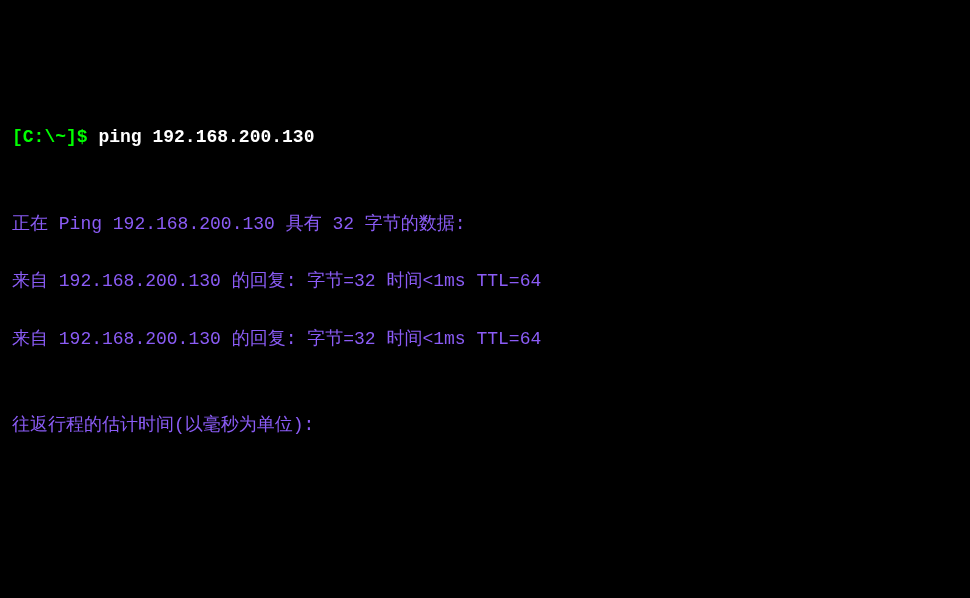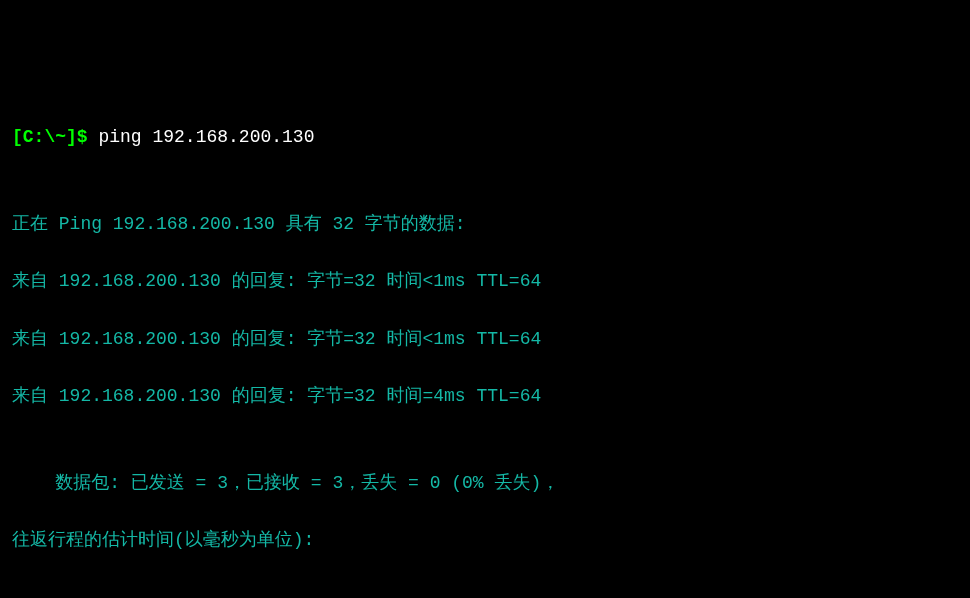--- a/index.html
+++ b/index.html
@@ -18,41 +18,40 @@
       height: 598px;
       overflow: hidden;
       white-space: pre;
     }
     .prompt-bracket {
       color: #00ff00;
       font-weight: bold;
     }
     .command {
       color: #ffffff;
+      font-weight: bold;
     }
     .output {
-      color: #14b8a6;
+      color: #8b5cf6;
     }
     .terminal-line {
       display: block;
     }
   </style>
 </head>
 <body>
 
 
 
 <div><span class="terminal-line"><span class="prompt-bracket">[C:\~]$</span> <span class="command">ping 192.168.200.130</span></span>
 <span class="terminal-line output"></span>
 <span class="terminal-line output">正在 Ping 192.168.200.130 具有 32 字节的数据:</span>
 <span class="terminal-line output">来自 192.168.200.130 的回复: 字节=32 时间&lt;1ms TTL=64</span>
 <span class="terminal-line output">来自 192.168.200.130 的回复: 字节=32 时间&lt;1ms TTL=64</span>
-<span class="terminal-line output">来自 192.168.200.130 的回复: 字节=32 时间=4ms TTL=64</span>
 <span class="terminal-line output"></span>
-<span class="terminal-line output">    数据包: 已发送 = 3，已接收 = 3，丢失 = 0 (0% 丢失)，</span>
 <span class="terminal-line output">往返行程的估计时间(以毫秒为单位):</span>
 
 
 
 <span class="terminal-line output"></span>
 <span class="terminal-line output"></span>
 
 
 <span class="terminal-line output"></span>
 

